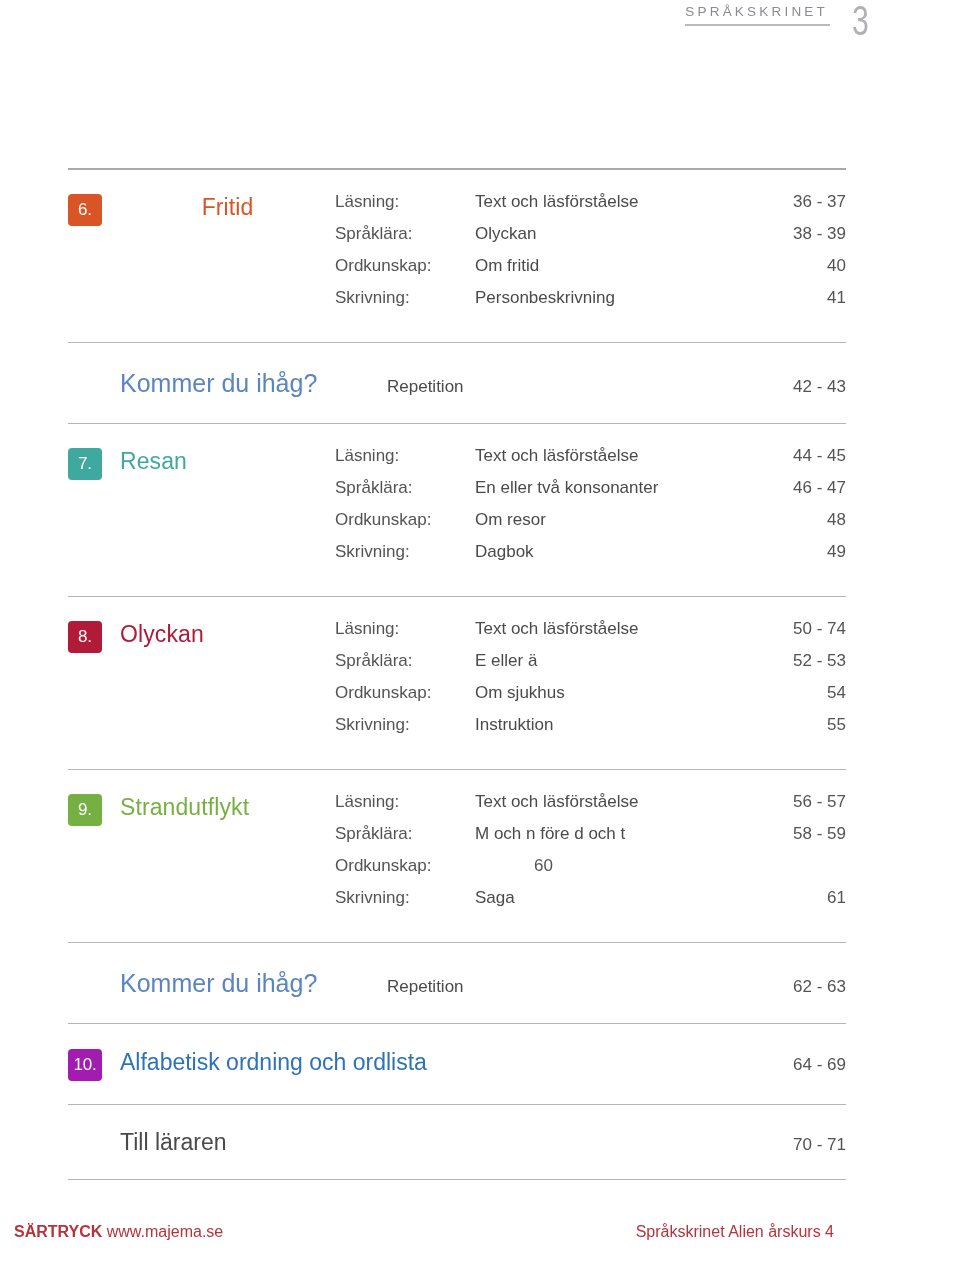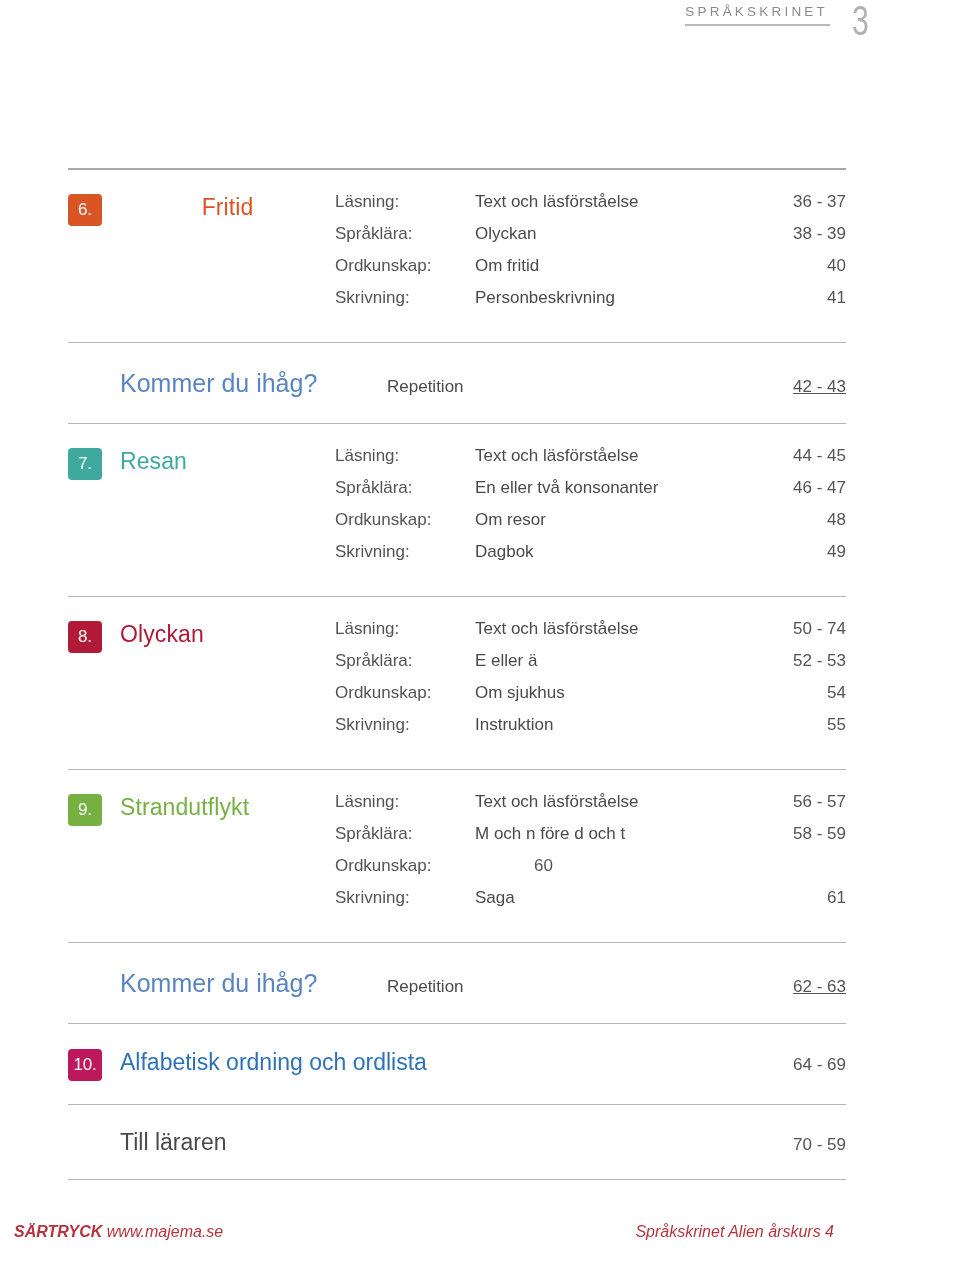--- a/index.html
+++ b/index.html
@@ -162,21 +162,20 @@
     font-family: "Liberation Sans Narrow", "Liberation Sans", sans-serif;
   }
   .rep-pages {
     width: 78px;
     flex: 0 0 78px;
     text-align: right;
     font-size: 17px;
     color: #545454;
     font-family: "Liberation Sans Narrow", "Liberation Sans", sans-serif;
     white-space: nowrap;
-    text-decoration: underline;
   }
 
   
   .entry.single {
     align-items: baseline;
     padding-top: 23px;
     padding-bottom: 23px;
   }
   .single .wide-title {
     flex: 1 1 auto;
@@ -203,21 +202,20 @@
     position: absolute;
     left: 0;
     bottom: 0;
     width: 848px;
     height: 56px;
     display: flex;
     align-items: center;
     justify-content: space-between;
     padding: 0 14px 10px 14px;
     box-sizing: border-box;
-    font-style: italic;
   }
   .footer-left, .footer-right {
     font-size: 16px;
     color: #b5333c;
     font-family: "Liberation Sans Narrow", "Liberation Sans", sans-serif;
     white-space: nowrap;
   }
   .footer-left .strong { font-weight: bold; }
 </style>
 </head>
@@ -371,30 +369,30 @@
       <div class="spacer-col"></div>
       <div class="title-col">
         <div class="rep-title" style="color: rgb(91, 133, 192);">Kommer du ihåg?</div>
       </div>
       <div class="rep-value">Repetition</div>
       <div class="rep-pages">62 - 63</div>
     </div>
     <div class="rule thin"></div>
     <div class="entry single">
       <div class="badge-col">
-        <div class="badge" style="background: #be185d;">10.</div>
+        <div class="badge" style="background: #a21caf;">10.</div>
       </div>
       <div class="wide-title" style="color: rgb(46, 114, 184);">Alfabetisk ordning och ordlista</div>
       <div class="wide-pages">64 - 69</div>
     </div>
     <div class="rule thin"></div>
     <div class="entry single">
       <div class="badge-col"></div>
       <div class="wide-title" style="color: rgb(74, 74, 74);">Till läraren</div>
-      <div class="wide-pages">70 - 59</div>
+      <div class="wide-pages">70 - 71</div>
     </div>
     <div class="rule thin"></div>
   </div>
 
 <div class="page-footer">
   <div class="footer-left">
     <span class="strong">SÄRTRYCK</span>
     <span>www.majema.se</span>
   </div>
   <div class="footer-right">Språkskrinet Alien årskurs 4</div>

